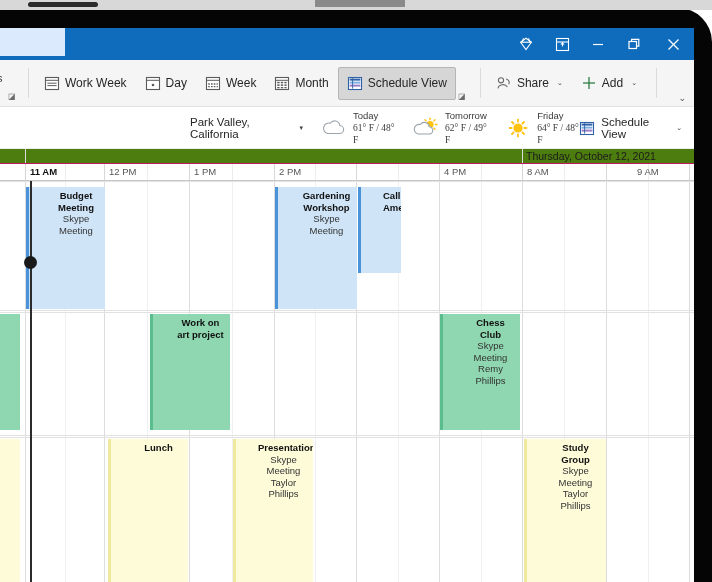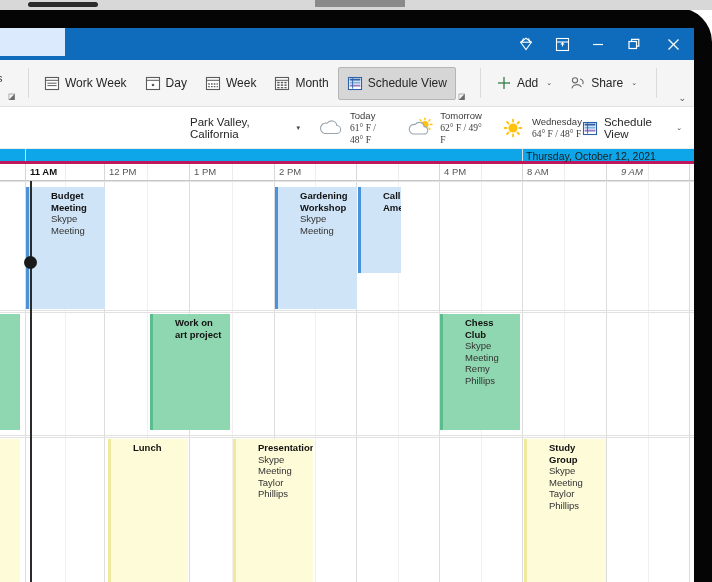--- a/index.html
+++ b/index.html
@@ -166,23 +166,23 @@
   .sv-right {
     margin-left: auto;
     display: flex; align-items: center; gap: 6px;
     font-size: 11.5px; color: #262626;
     padding-right: 12px;
   }
 
   
   .cal-datehead {
     height: 15px;
-    border-bottom: 3px solid #be185d;
-    position: relative;
-    background: #0ea5e9;
+    border-bottom: 1px solid #be185d;
+    position: relative;
+    background: #4d7c0f;
   }
   .cal-datehead .daylabel {
     position: absolute;
     left: 526px; top: 1px;
     font-size: 10.5px;
     color: #1c1c1c;
   }
   .cal-datehead .vline {
     position: absolute; top: 0; bottom: 0;
     width: 1px; background: #dddddd;
@@ -227,20 +227,21 @@
     height: 1px; background: #e2e2e2;
   }
 
   .event {
     position: absolute;
     padding: 3px 4px 3px 22px;
     overflow: hidden;
     font-size: 9.5px;
     line-height: 11.5px;
     color: #1b1b1b;
+    text-align: center;
   }
   .event .ev-title {
     font-weight: bold;
     font-size: 9.5px;
     line-height: 11.5px;
     color: #111;
   }
   .event .ev-sub {
     font-size: 9.5px;
     line-height: 11.5px;
@@ -401,37 +402,37 @@
 
     <div class="lastgroup-launcher">
       <span>◪</span>
     </div>
 
     <div class="rib-sep"></div>
 
     <div class="rib-item">
       <span class="rib-ico">
         <svg width="16" height="16" viewBox="0 0 16 16">
-          <line x1="8" y1="2" x2="8" y2="14" stroke="#2d7d46" stroke-width="1.3"></line>
-          <line x1="2" y1="8" x2="14" y2="8" stroke="#2d7d46" stroke-width="1.3"></line>
-        </svg>
-      </span>
-      <span>Add</span>
-      <span class="caret">⌄</span>
-    </div>
-
-    <div class="rib-item">
-      <span class="rib-ico">
-        <svg width="16" height="16" viewBox="0 0 16 16">
           <circle cx="5" cy="5.3" r="2.6" fill="none" stroke="#6b6b6b" stroke-width="1.1"></circle>
           <path d="M2 13.4 a5 4.4 0 0 1 9.4 -1.4" fill="none" stroke="#6b6b6b" stroke-width="1.1"></path>
           <path d="M10 4 a3.6 3.4 0 0 1 2.6 5.2" fill="none" stroke="#6b6b6b" stroke-width="1.1"></path>
         </svg>
       </span>
       <span>Share</span>
+      <span class="caret">⌄</span>
+    </div>
+
+    <div class="rib-item">
+      <span class="rib-ico">
+        <svg width="16" height="16" viewBox="0 0 16 16">
+          <line x1="8" y1="2" x2="8" y2="14" stroke="#2d7d46" stroke-width="1.3"></line>
+          <line x1="2" y1="8" x2="14" y2="8" stroke="#2d7d46" stroke-width="1.3"></line>
+        </svg>
+      </span>
+      <span>Add</span>
       <span class="caret">⌄</span>
     </div>
 
     <div class="rib-sep" style="margin-left:10px;"></div>
 
     <div class="ribbon-expand">⌄</div>
   </div>
 
   <div class="weatherbar">
 
@@ -484,21 +485,21 @@
             <line x1="4.6" y1="11" x2="6.6" y2="11"></line>
             <line x1="19.4" y1="11" x2="21.4" y2="11"></line>
             <line x1="7" y1="5" x2="8.5" y2="6.5"></line>
             <line x1="17.5" y1="15.5" x2="19" y2="17"></line>
             <line x1="19" y1="5" x2="17.5" y2="6.5"></line>
             <line x1="8.5" y1="15.5" x2="7" y2="17"></line>
           </g>
         </svg>
       </span>
       <span class="wx-text">
-        <span class="wx-day">Wednesday</span><br>
+        <span class="wx-day">Friday</span><br>
         <span class="wx-temp">64° F / 48° F</span>
       </span>
     </div>
 
     <div class="sv-right">
       <span class="rib-ico">
         <svg width="16" height="16" viewBox="0 0 16 16">
           <rect x="1.5" y="2.5" width="13" height="12" fill="#fff" stroke="#2e62a8" stroke-width="1.1"></rect>
           <rect x="2.6" y="3.6" width="10.8" height="2" fill="#2e62a8"></rect>
           <rect x="2.6" y="6.6" width="10.8" height="2" fill="#7fb0e0"></rect>
@@ -536,21 +537,21 @@
     <div class="vline half" style="left:648px;"></div>
     <div class="vline" style="left:689px;"></div>
 
     <div class="tick now" style="left:26px;">11 AM</div>
     <div class="tick" style="left:105px;">12 PM</div>
     <div class="tick" style="left:190px;">1 PM</div>
     <div class="tick" style="left:275px;">2 PM</div>
     <div class="tick" style="left:357px;margin-top:24px;">3 PM</div>
     <div class="tick" style="left:440px;">4 PM</div>
     <div class="tick" style="left:523px;">8 AM</div>
-    <div class="tick" style="left:617px;font-style:italic;">9 AM</div>
+    <div class="tick" style="left:633px;">9 AM</div>
   </div>
 
   <div class="cal-body">
 
     <div class="grid-vline" style="left:25px;"></div>
     <div class="grid-vline half" style="left:65px;"></div>
     <div class="grid-vline" style="left:104px;"></div>
     <div class="grid-vline half" style="left:147px;"></div>
     <div class="grid-vline" style="left:189px;"></div>
     <div class="grid-vline half" style="left:232px;"></div>

